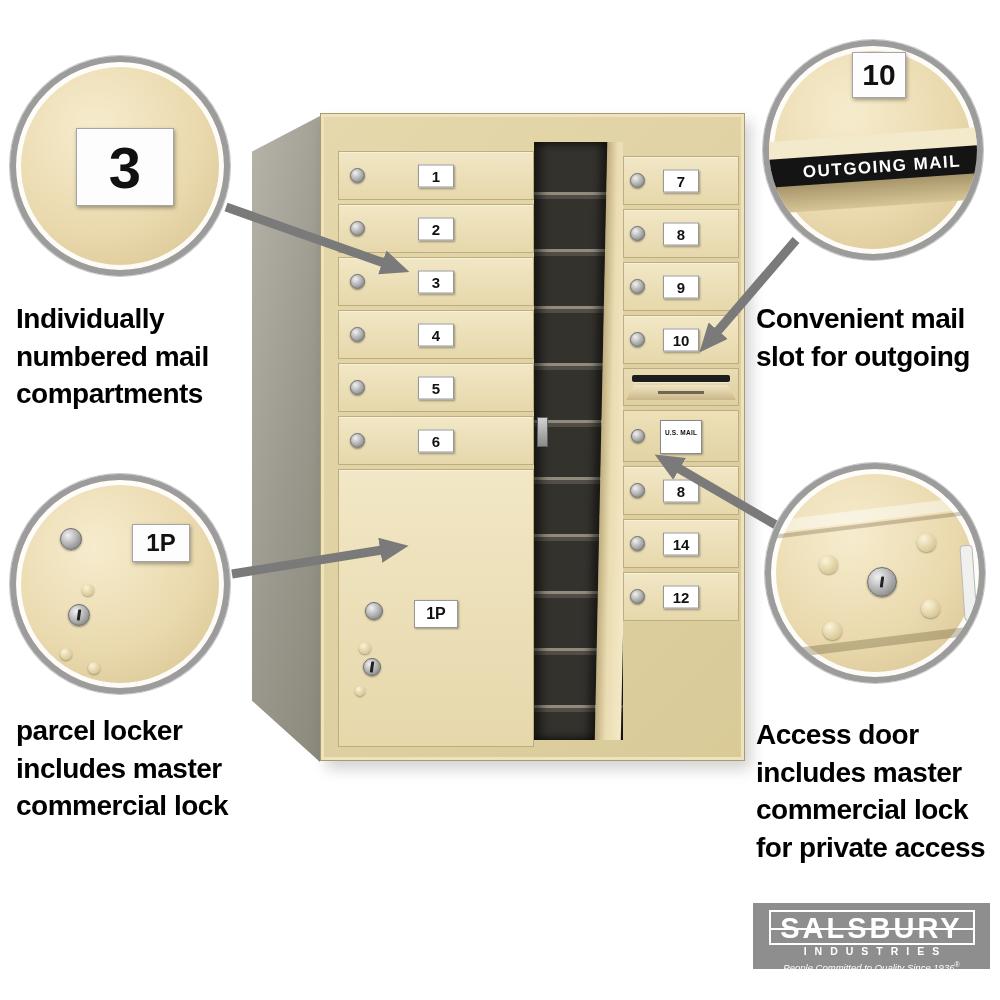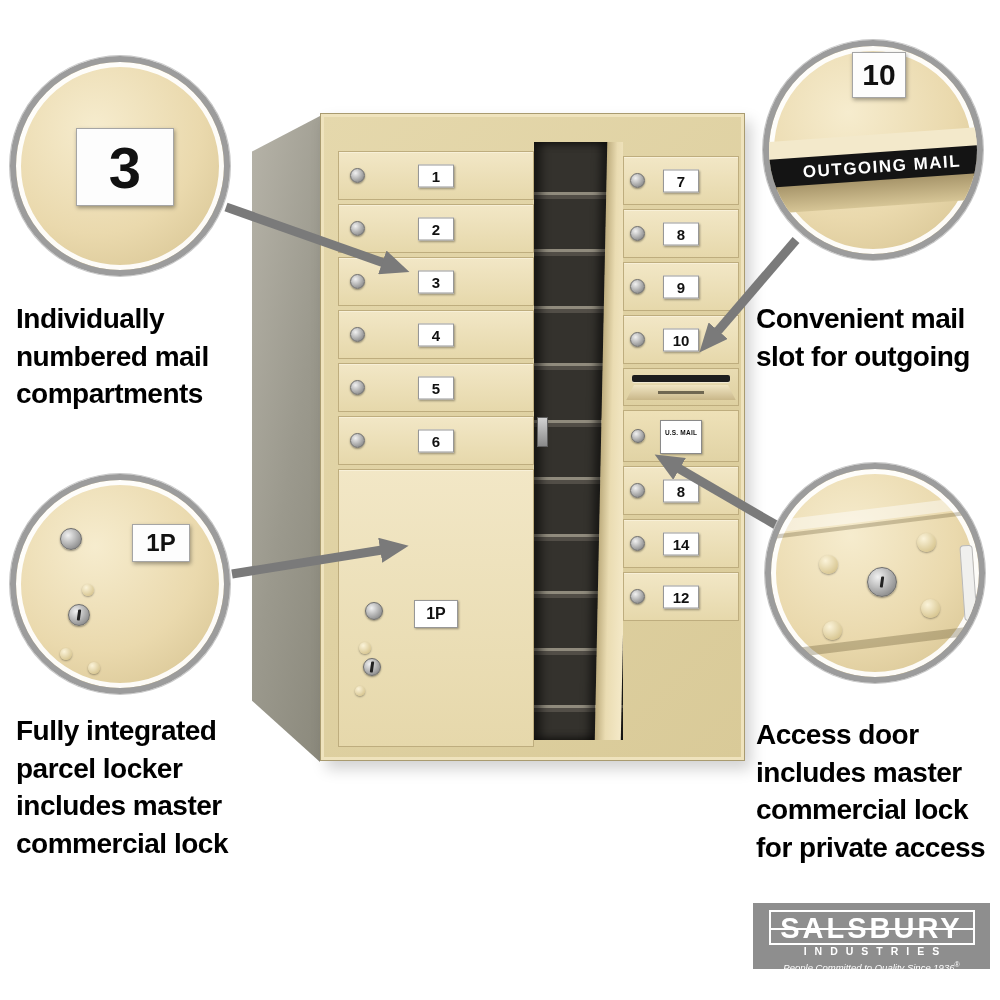--- a/index.html
+++ b/index.html
@@ -319,21 +319,20 @@
   <div class="caption caption-numbered">
     <div>Individually</div>
     <div>numbered mail</div>
     <div>compartments</div>
   </div>
   <div class="caption caption-outgoing">
     <div>Convenient mail</div>
     <div>slot for outgoing</div>
   </div>
   <div class="caption caption-parcel">
-    <div>Fully integrated</div>
     <div>parcel locker</div>
     <div>includes master</div>
     <div>commercial lock</div>
   </div>
   <div class="caption caption-access">
     <div>Access door</div>
     <div>includes master</div>
     <div>commercial lock</div>
     <div>for private access</div>
   </div>

